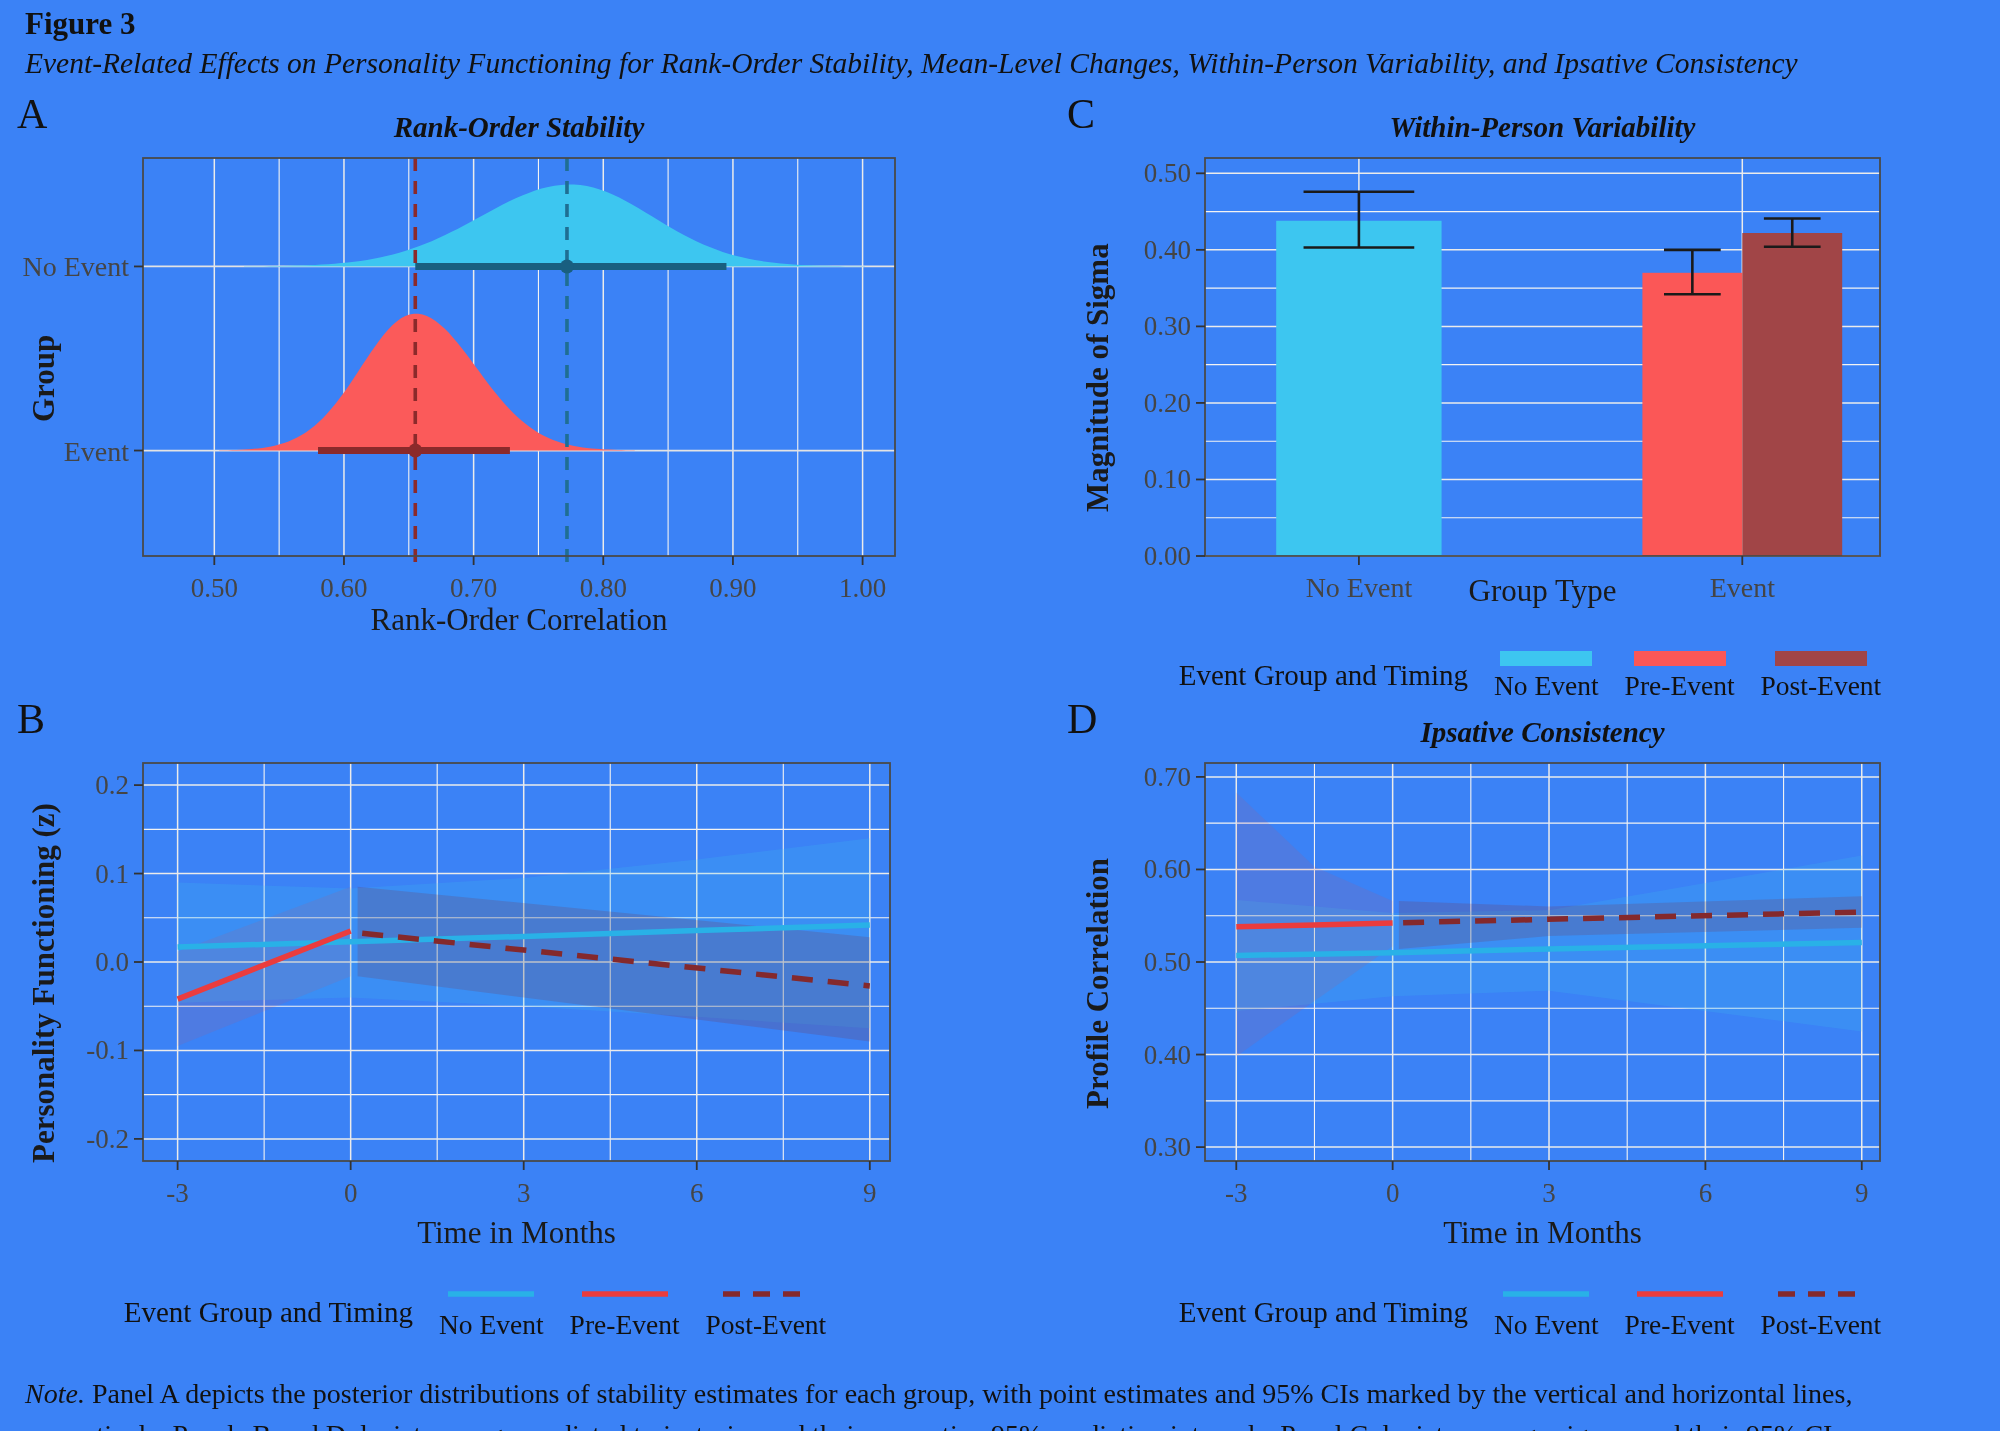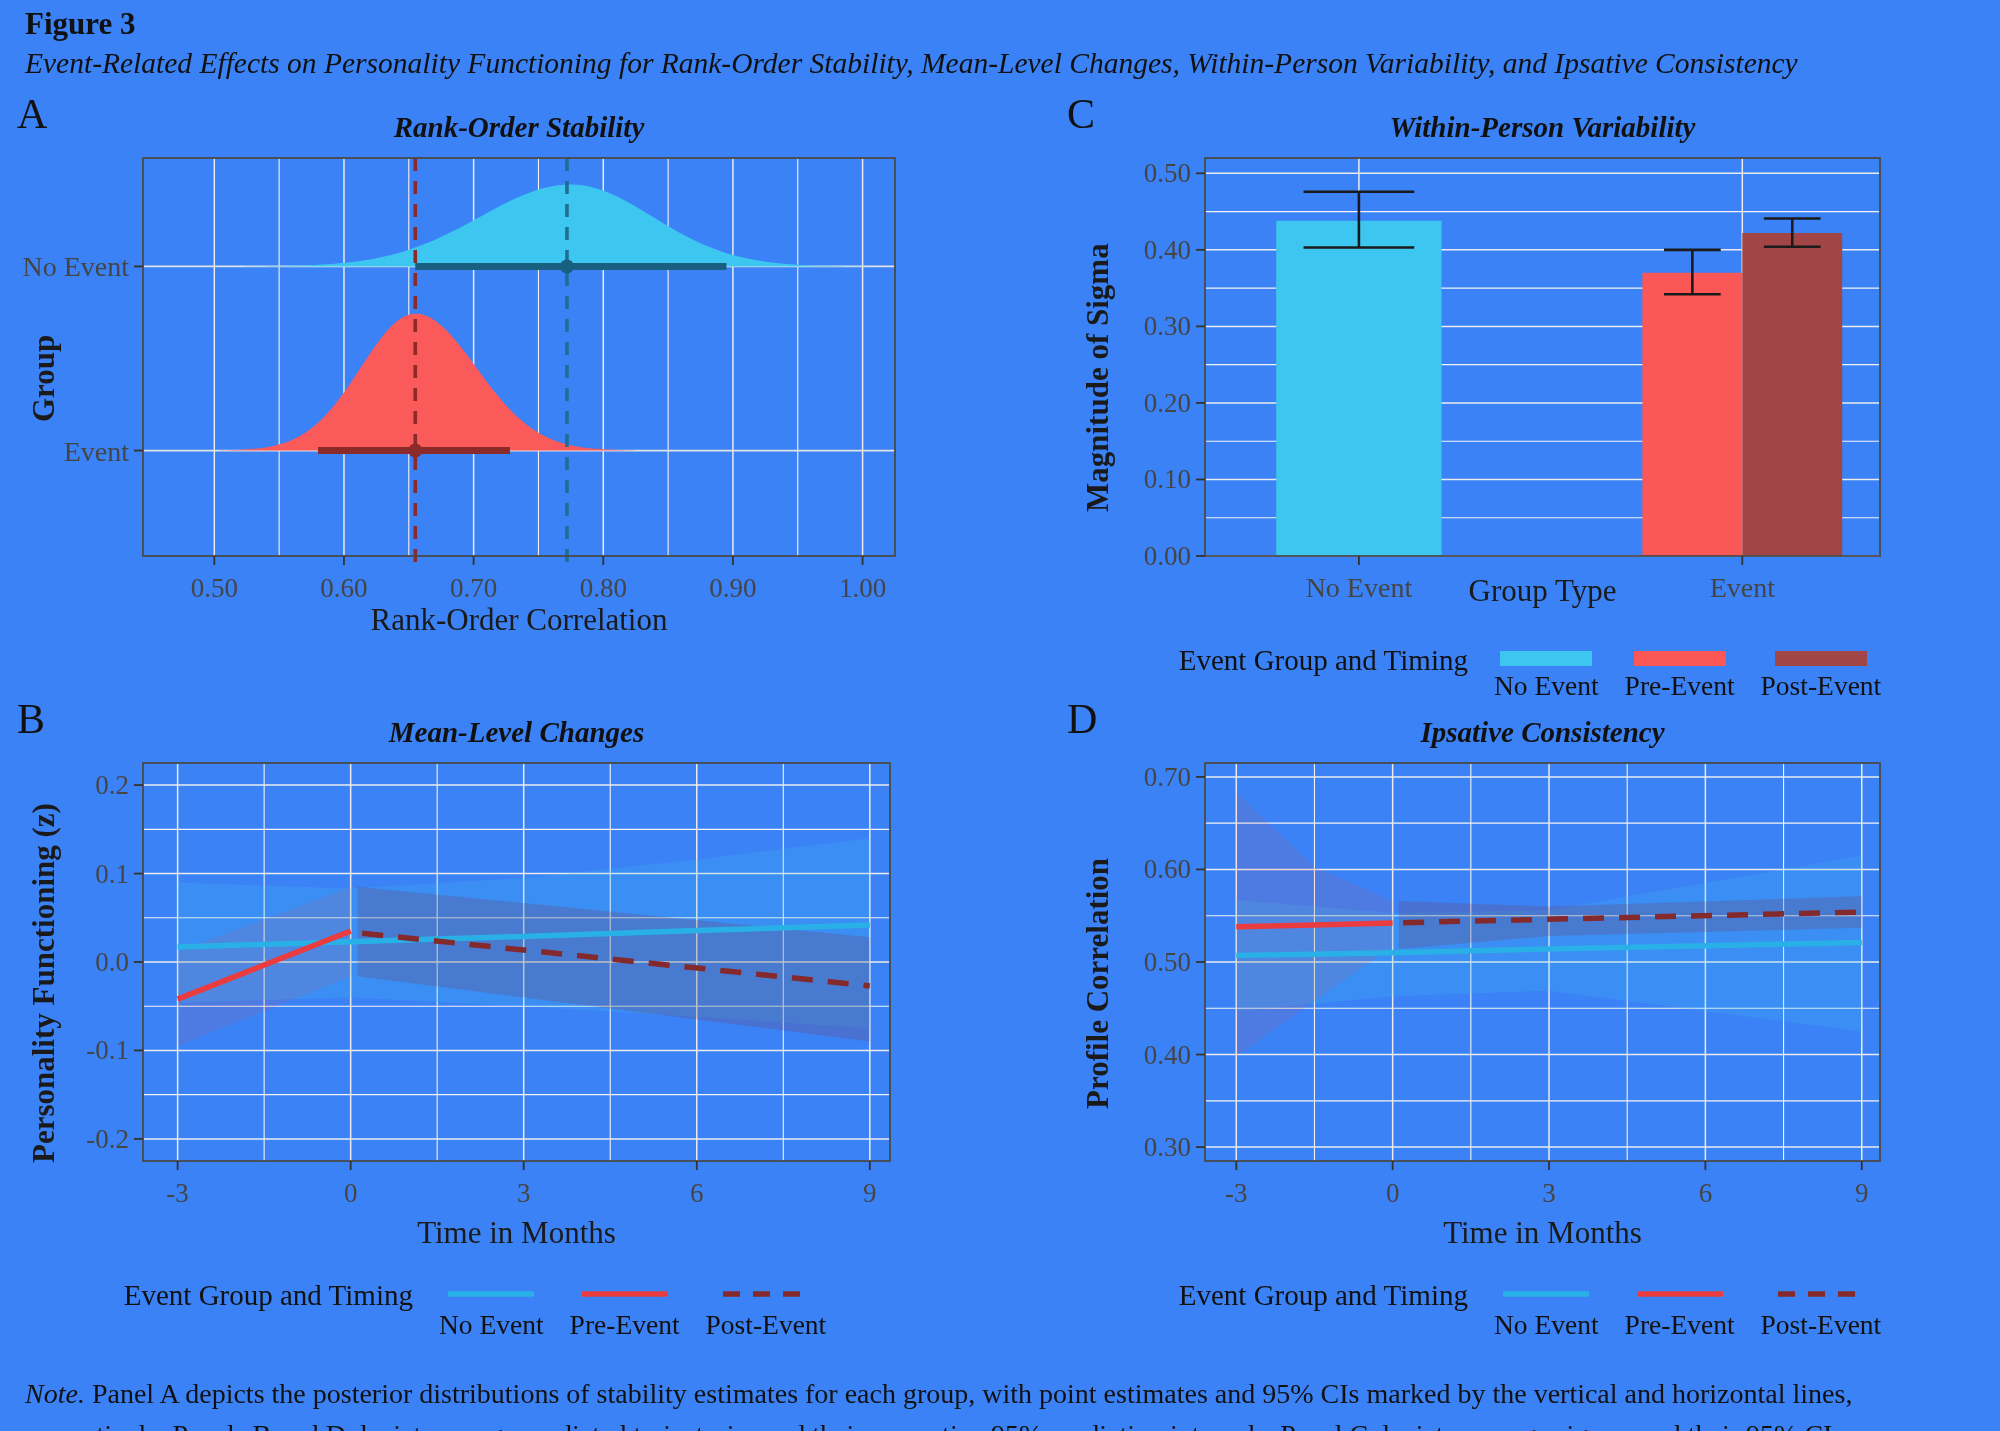--- a/index.html
+++ b/index.html
@@ -7,21 +7,21 @@
           font-family:"Liberation Serif",serif;color:#111;}
   .fig-label{position:absolute;left:25px;top:6px;font-size:31px;font-weight:700;}
   .fig-title{position:absolute;left:25px;top:47px;width:1960px;font-size:29.5px;font-style:italic;}
   .panel{position:absolute;}
   .letter{position:absolute;left:2px;top:0px;font-size:42px;color:#111;}
   .ptitle{position:absolute;top:21px;text-align:center;font-size:29px;font-style:italic;font-weight:700;color:#111;}
   .plot{position:absolute;left:0;}
   .ytitle{position:absolute;width:46px;display:flex;align-items:center;justify-content:center;
           writing-mode:vertical-rl;transform:rotate(180deg);font-size:31px;font-weight:700;color:#1a1a1a;}
   .xtitle{position:absolute;text-align:center;font-size:31px;color:#1a1a1a;}
-  .legend{position:absolute;left:0;width:100%;display:flex;justify-content:center;align-items:flex-start;gap:26px;}
+  .legend{position:absolute;left:0;width:100%;display:flex;justify-content:center;align-items:center;gap:26px;}
   .ltitle{font-size:29px;color:#111;line-height:24px;white-space:nowrap;}
   .litem{display:flex;flex-direction:column;align-items:center;}
   .lsample{display:block;}
   .swatch{display:block;width:92px;height:15px;margin-top:3px;}
   .llabel{font-size:27.5px;color:#111;margin-top:4px;white-space:nowrap;}
   .note{position:absolute;left:25px;top:1346px;width:1952px;font-size:28px;line-height:1.46;color:#111;}
   svg text{font-family:"Liberation Serif",serif;fill:#454545;}
   .tick{font-size:27px;}
   .cat{font-size:28px;}
 </style>
@@ -140,21 +140,20 @@
       </div>
       <div class="litem">
         <span class="swatch" style="background: rgb(161, 69, 71);"></span>
         <span class="llabel">Post-Event</span>
       </div>
     </div>
   </section>
 
   <section class="panel" style="left:15px;top:695px;width:920px;height:650px;">
     <div class="letter">B</div>
-    <div class="ptitle" style="left:128px;width:747px;">Mean-Level Changes</div>
     <div class="ytitle" style="left:6px;top:60px;height:456px;">Personality Functioning (z)</div>
     <svg class="plot" width="905" height="456" style="top:60px;">
         <line x1="128" y1="339.6666666666667" x2="875" y2="339.6666666666667" stroke="#F3F3F3" stroke-width="1.1"></line>
         <line x1="128" y1="251.22222222222223" x2="875" y2="251.22222222222223" stroke="#F3F3F3" stroke-width="1.1"></line>
         <line x1="128" y1="162.77777777777777" x2="875" y2="162.77777777777777" stroke="#F3F3F3" stroke-width="1.1"></line>
         <line x1="128" y1="74.33333333333336" x2="875" y2="74.33333333333336" stroke="#F3F3F3" stroke-width="1.1"></line>
         <line x1="249.13513513513516" y1="8" x2="249.13513513513516" y2="406" stroke="#F3F3F3" stroke-width="1.1"></line>
         <line x1="422.18532818532816" y1="8" x2="422.18532818532816" y2="406" stroke="#F3F3F3" stroke-width="1.1"></line>
         <line x1="595.2355212355212" y1="8" x2="595.2355212355212" y2="406" stroke="#F3F3F3" stroke-width="1.1"></line>
         <line x1="768.2857142857143" y1="8" x2="768.2857142857143" y2="406" stroke="#F3F3F3" stroke-width="1.1"></line>

